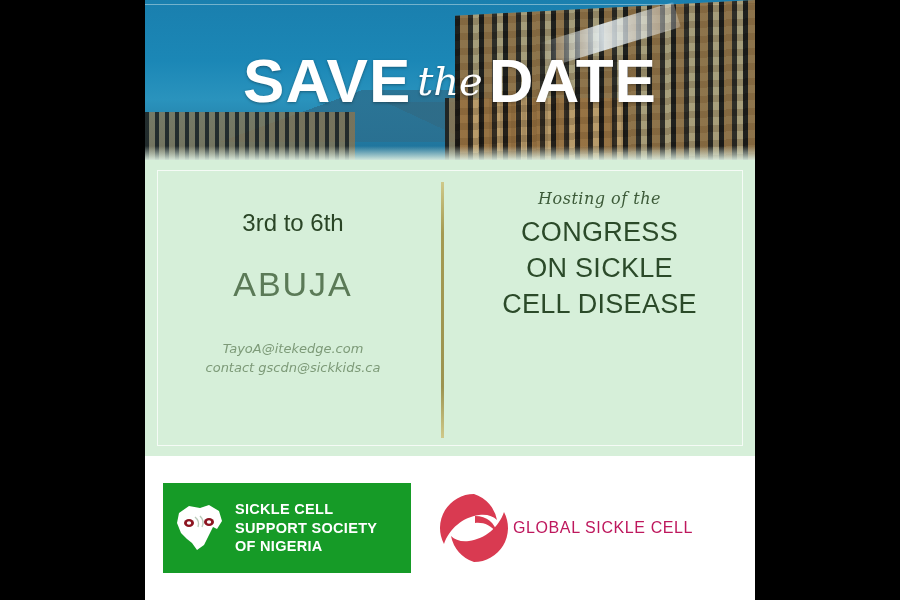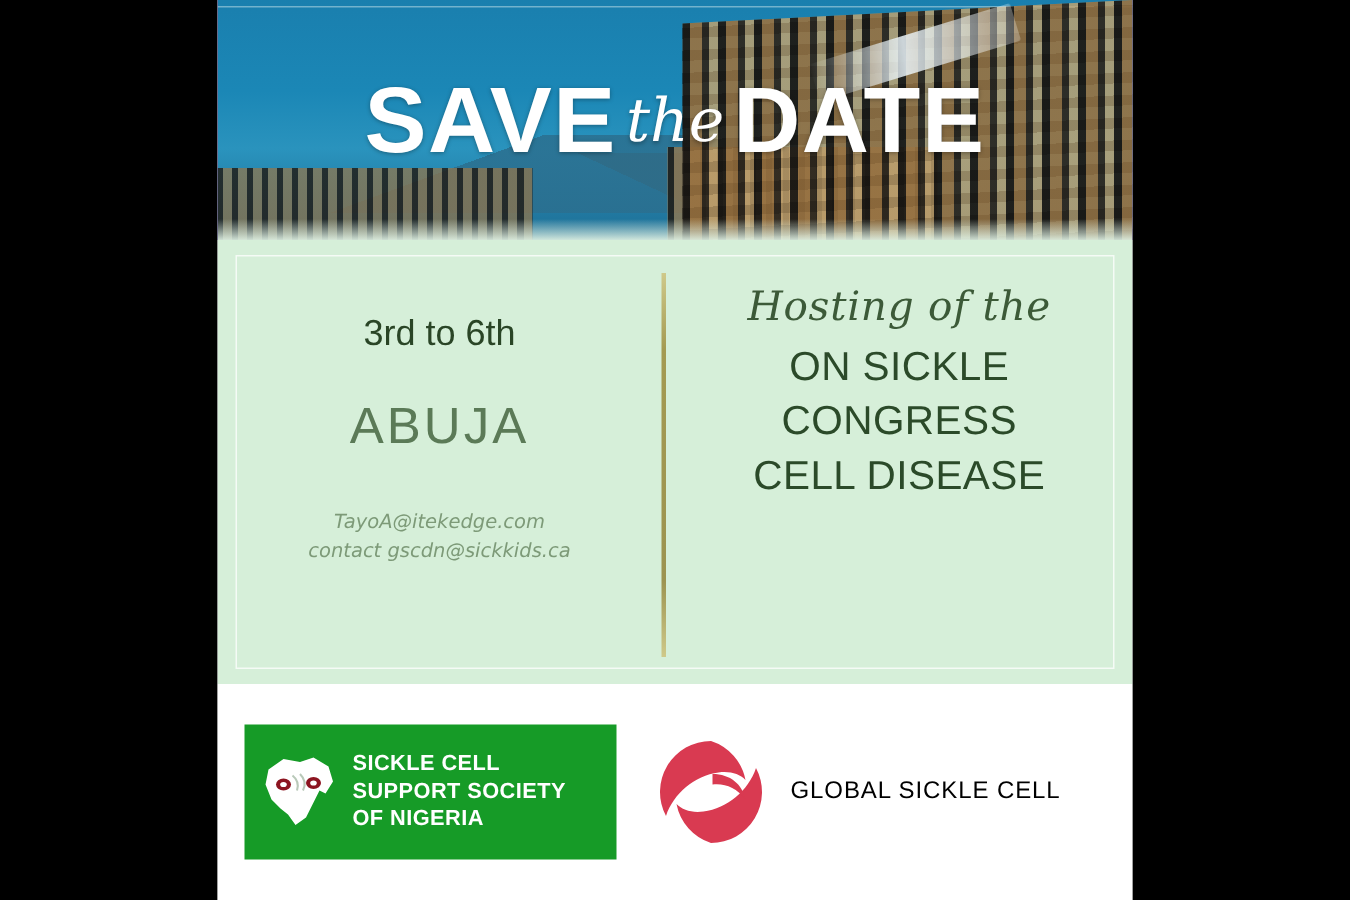--- a/index.html
+++ b/index.html
@@ -237,21 +237,21 @@
     font-family: "DejaVu Sans", sans-serif;
     font-style: italic;
     font-size: 13px;
     color: #7d9a78;
     line-height: 1.5;
   }
 
   .hosting {
     font-family: "DejaVu Serif", serif;
     font-style: italic;
-    font-size: 27px;
+    font-size: 16px;
     color: #3c5a38;
     letter-spacing: .5px;
     margin-bottom: 6px;
     line-height: 1.1;
     text-align: center;
   }
   .congress {
     text-align: center;
     font-size: 27px;
     color: #2b4a29;
@@ -304,22 +304,21 @@
     align-items: center;
     margin-left: 24px;
   }
   .gscdn-mark {
     width: 78px;
     height: 78px;
     flex: 0 0 78px;
   }
   .gscdn-mark svg { display: block; }
   .gscdn-text {
-    margin-left: 14px;
-    color: #000000;
+    color: #be185d;
     font-size: 16px;
     line-height: 1.45;
     letter-spacing: .6px;
   }
   .gscdn-text div { white-space: nowrap; }
 </style>
 </head>
 <body>
 
 <div id="stage">
@@ -355,22 +354,22 @@
             <div>TayoA@itekedge.com</div>
             <div>contact gscdn@sickkids.ca</div>
           </div>
         </div>
 
         <div class="divider"></div>
 
         <div class="col-right">
           <div class="hosting">Hosting of the</div>
           <div class="congress">
+            <div>CONGRESS</div>
             <div>ON SICKLE</div>
-            <div>CONGRESS</div>
             <div>CELL DISEASE</div>
           </div>
         </div>
 
       </div>
     </div>
 
     <div class="footer">
 
       <div class="logo-sscsn">

